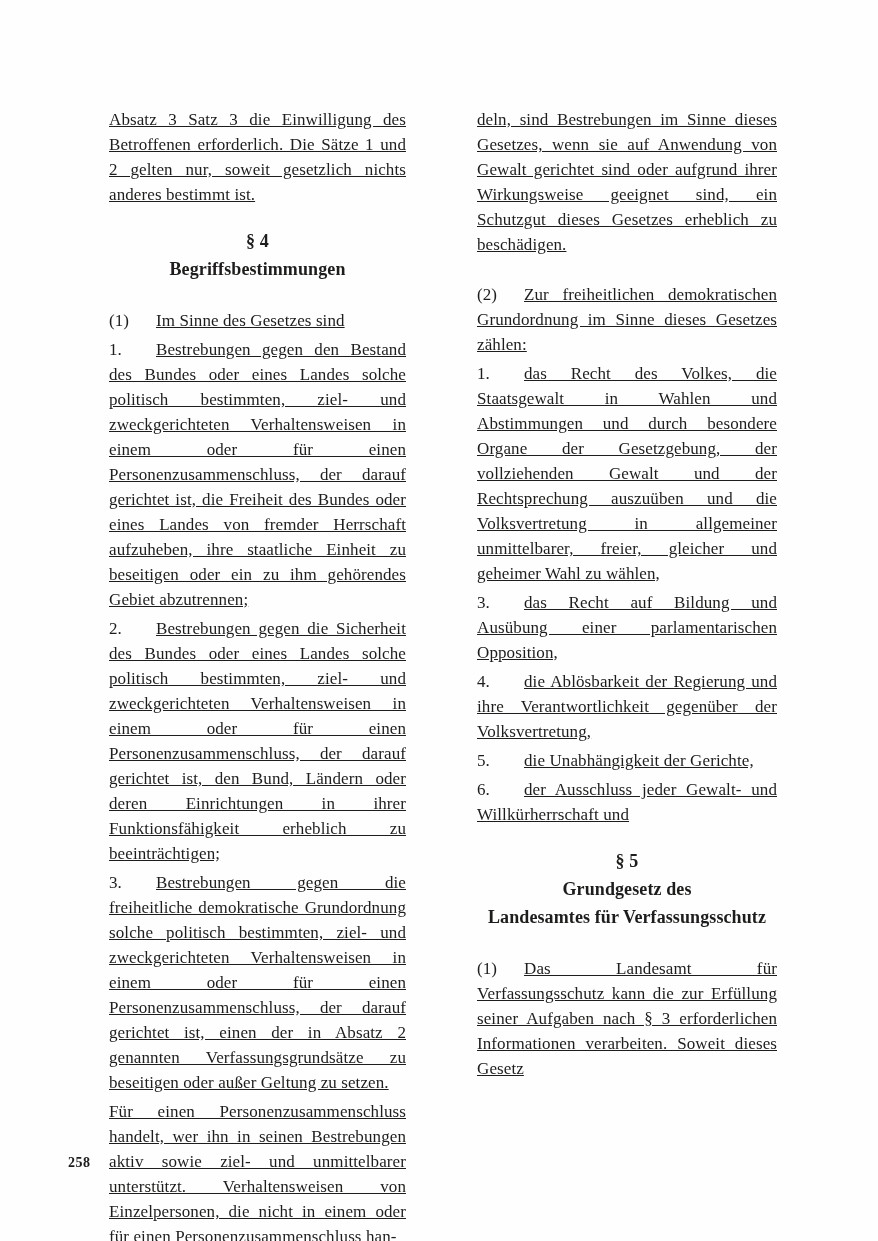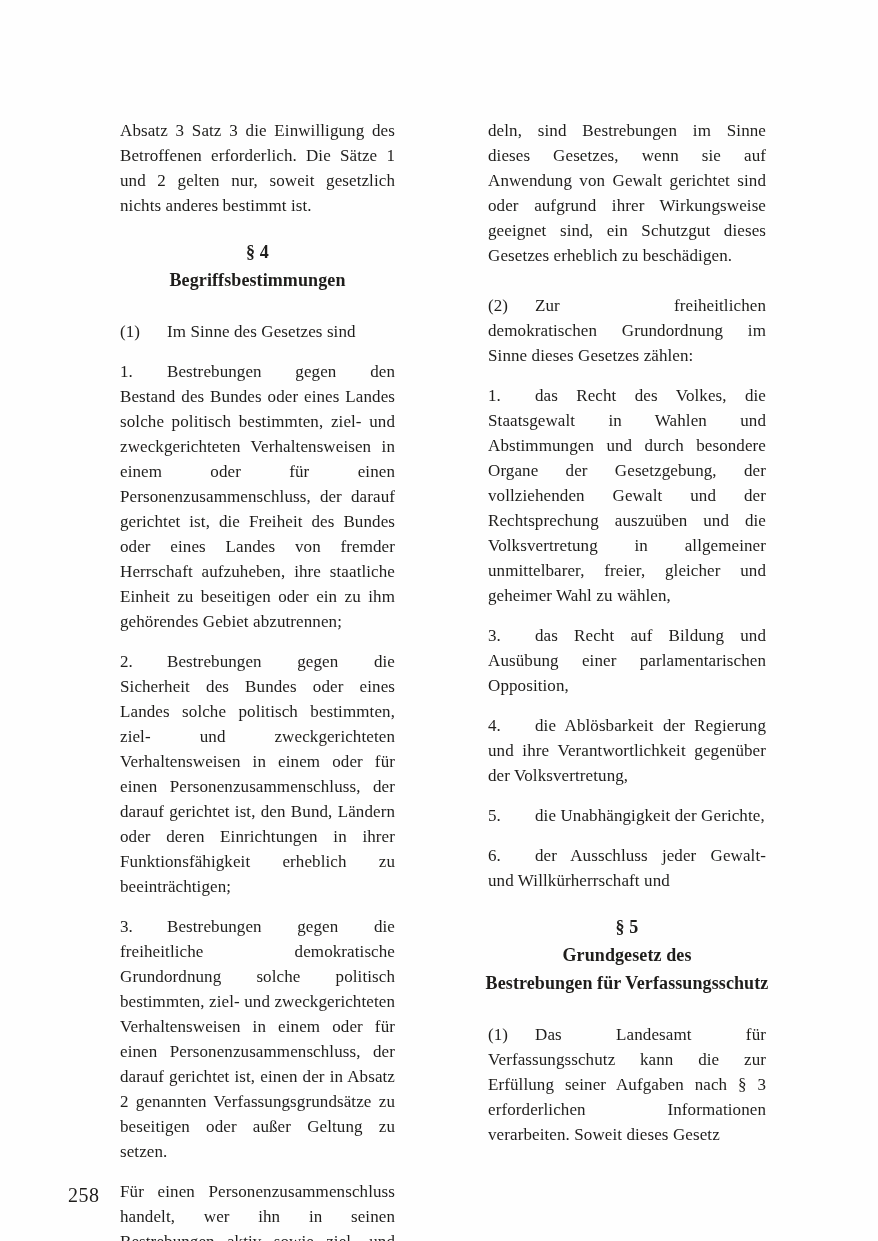--- a/index.html
+++ b/index.html
@@ -20,44 +20,46 @@
     position: absolute;
     top: 103px;
     font-size: 17px;
     line-height: 25px;
     text-align: justify;
     letter-spacing: 0.1px;
   }
   .col-left  { left: 105px; width: 305px; }
   .col-right { left: 473px; width: 308px; }
   .para {
-    margin: 15px;
+    margin: 4px;
     hyphens: auto;
+    text-decoration: underline;
     -webkit-hyphens: auto;
   }
   .para.absatz { margin-top: 25px; }
   .marker {
     display: inline-block;
     width: 47px;
   }
   .heading {
     text-align: center;
     font-weight: bold;
     font-size: 18px;
     line-height: 28px;
     margin: 20px 0 24px 0;
     hyphens: none;
   }
   .heading .heading-line { display: block; }
   .page-number {
     position: absolute;
     left: 68px;
-    top: 1184px;
-    font-size: 20px;
+    top: 1155px;
+    font-size: 14px;
     letter-spacing: 0.5px;
+    font-weight: bold;
   }
 </style>
 </head>
 <body>
 
 <div class="page">
   <div class="col col-left">
       <p class="para">Absatz 3 Satz 3 die Einwilligung des Betroffenen erforderlich. Die Sätze 1 und 2 gelten nur, soweit gesetzlich nichts anderes bestimmt ist.</p>
       <div class="heading">
         <span class="heading-line">§ 4</span>
@@ -73,18 +75,18 @@
       <p class="para">deln, sind Bestrebungen im Sinne dieses Gesetzes, wenn sie auf Anwendung von Gewalt gerichtet sind oder aufgrund ihrer Wirkungsweise geeignet sind, ein Schutzgut dieses Gesetzes erheblich zu beschädigen.</p>
       <p class="para absatz"><span class="marker">(2)</span>Zur freiheitlichen demokratischen Grundordnung im Sinne dieses Gesetzes zählen:</p>
       <p class="para"><span class="marker">1.</span>das Recht des Volkes, die Staatsgewalt in Wahlen und Abstimmungen und durch besondere Organe der Gesetzgebung, der vollziehenden Gewalt und der Rechtsprechung auszuüben und die Volksvertretung in allgemeiner unmittelbarer, freier, gleicher und geheimer Wahl zu wählen,</p>
       <p class="para"><span class="marker">3.</span>das Recht auf Bildung und Ausübung einer parlamentarischen Opposition,</p>
       <p class="para"><span class="marker">4.</span>die Ablösbarkeit der Regierung und ihre Verantwortlichkeit gegenüber der Volksvertretung,</p>
       <p class="para"><span class="marker">5.</span>die Unabhängigkeit der Gerichte,</p>
       <p class="para"><span class="marker">6.</span>der Ausschluss jeder Gewalt- und Willkürherrschaft und</p>
       <div class="heading">
         <span class="heading-line">§ 5</span>
         <span class="heading-line">Grundgesetz des</span>
-        <span class="heading-line">Bestrebungen für Verfassungsschutz</span>
+        <span class="heading-line">Landesamtes für Verfassungsschutz</span>
       </div>
       <p class="para absatz"><span class="marker">(1)</span>Das Landesamt für Verfassungsschutz kann die zur Erfüllung seiner Aufgaben nach § 3 erforderlichen Informationen verarbeiten. Soweit dieses Gesetz</p>
     </div>
   <div class="page-number">258</div>
 </div>
 
 </body></html>

